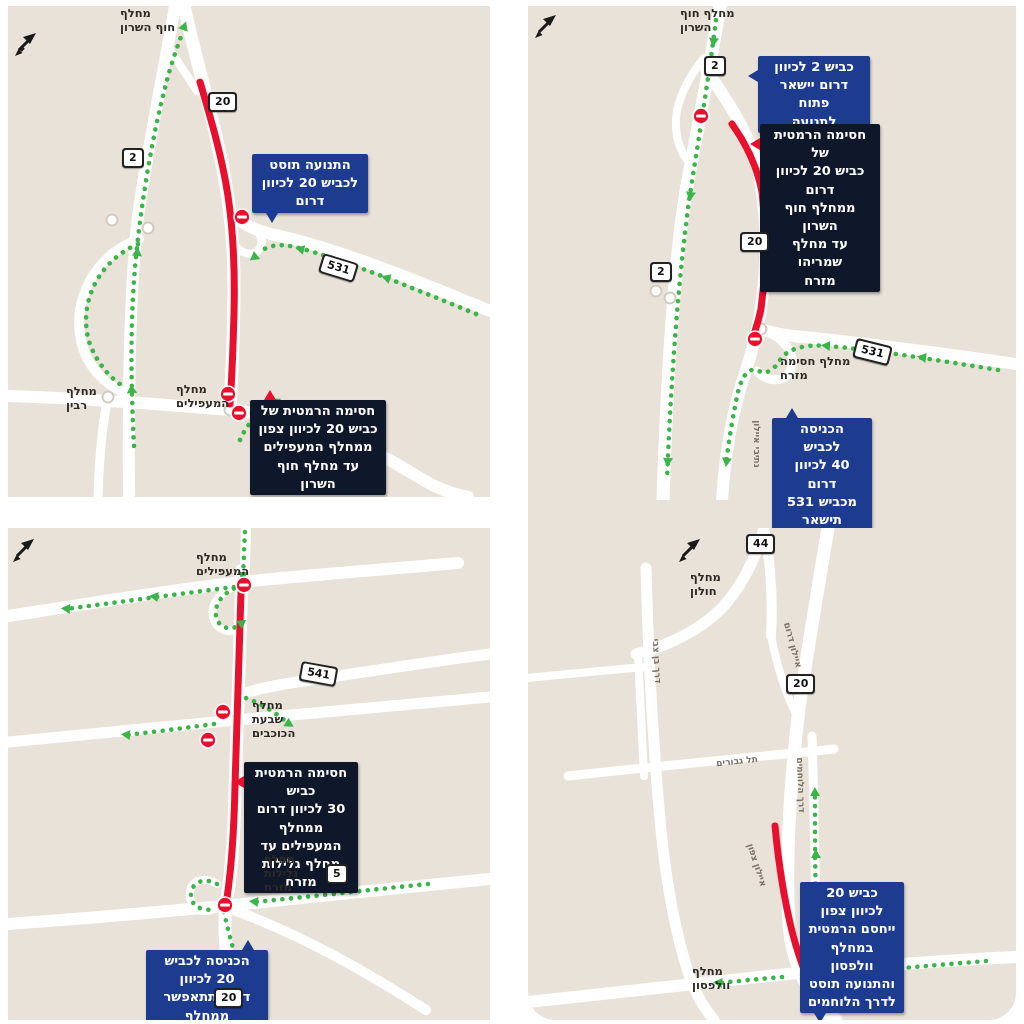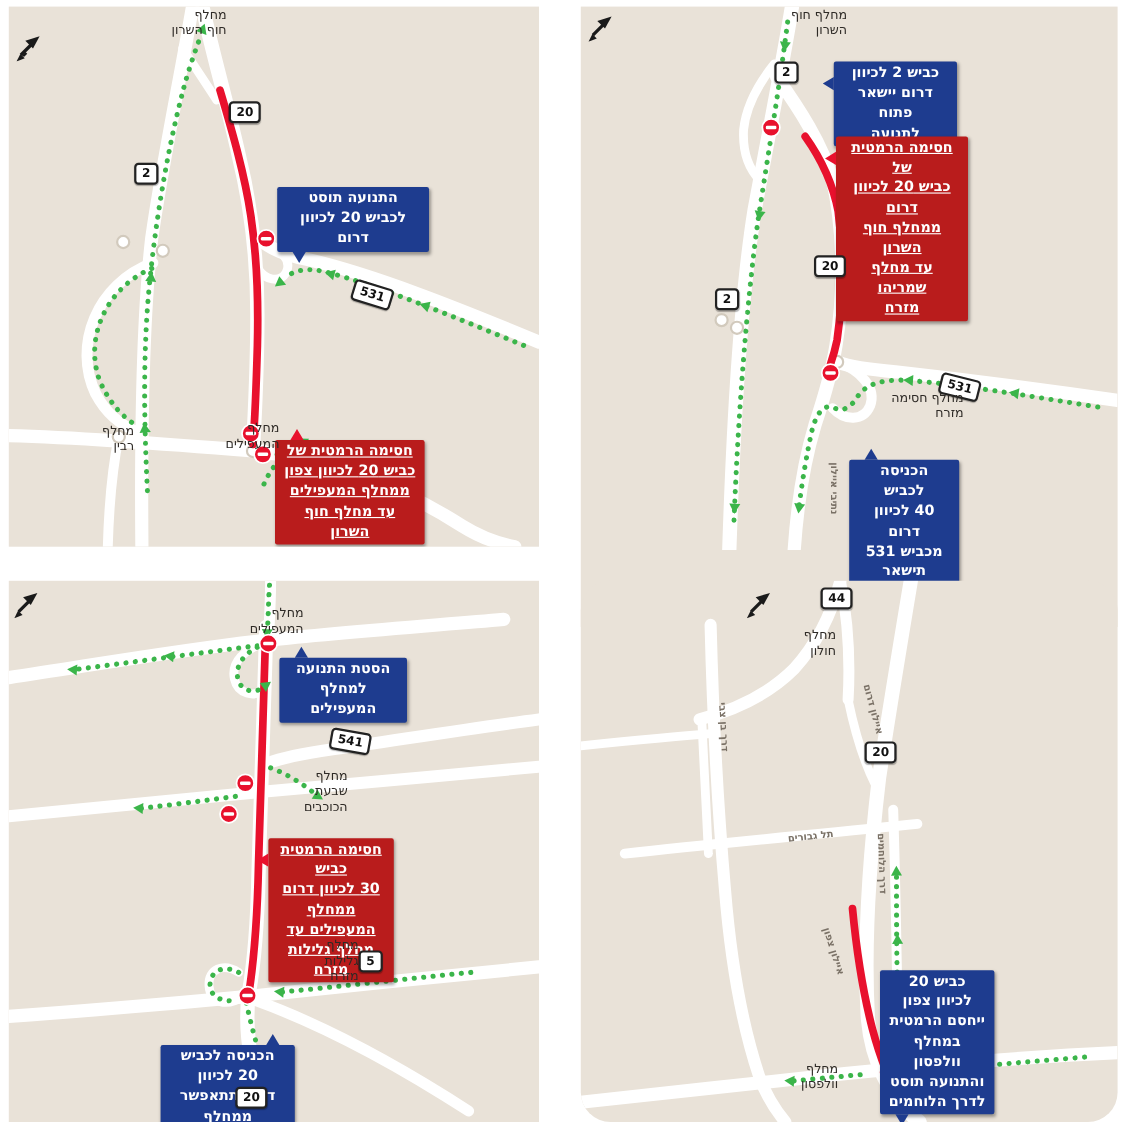--- a/index.html
+++ b/index.html
@@ -4,26 +4,26 @@
 <style>
   * { margin:0; padding:0; box-sizing:border-box; }
   html,body { width:1024px; height:1024px; }
   body { background:#ffffff; font-family:"DejaVu Sans", sans-serif; position:relative; direction:rtl; overflow:hidden; }
   .panel { position:absolute; background:#e9e2d8; overflow:hidden; }
   #panel-tl { left:8px;  top:6px;   width:482px; height:491px; }
   #panel-tr { left:528px; top:6px;  width:488px; height:564px; }
   #panel-bl { left:8px;  top:528px; width:482px; height:492px; }
   #panel-br { left:528px; top:528px; width:488px; height:492px;border-radius:27px; }
   .panel > svg { position:absolute; left:0; top:0; }
-  .map-label { position:absolute; font-size:11.5px; font-weight:400; color:#2e2a26; text-align:right; line-height:1.22; white-space:pre-line; direction:rtl; }
+  .map-label { position:absolute; font-size:11.5px; font-weight:700; color:#2e2a26; text-align:left; line-height:1.22; white-space:pre-line; direction:rtl; }
   .street-label { position:absolute; font-size:9px; font-weight:700; color:#7a7166; white-space:nowrap; direction:rtl; text-align:center; }
   .badge { position:absolute; background:#ffffff; border:2px solid #222222; border-radius:4px; padding:1px 5px; font-size:11px; font-weight:700; color:#111111; line-height:1.25; box-shadow:0 1px 1px rgba(0,0,0,.3); }
   .callout { position:absolute; color:#ffffff; font-weight:700; font-size:13px; line-height:1.4; text-align:center; padding:2px 8px; white-space:pre-line; direction:rtl; box-shadow:1px 2px 3px rgba(0,0,0,.35); border-radius:2px; }
   .callout.blue { background:#1e3c8f; --cc:#1e3c8f; }
-  .callout.red  { background:#b91c1c;text-decoration:underline; --cc:#e8112d; }
+  .callout.red  { background:#0f172a; --cc:#e8112d; }
   .tail-l::after  { content:""; position:absolute; right:100%; top:14px; border-top:6px solid transparent; border-bottom:6px solid transparent; border-right:10px solid var(--cc); }
   .tail-tl::after { content:""; position:absolute; left:14px; bottom:100%; border-left:6px solid transparent; border-right:6px solid transparent; border-bottom:10px solid var(--cc); }
   .tail-tr::after { content:""; position:absolute; right:14px; bottom:100%; border-left:6px solid transparent; border-right:6px solid transparent; border-bottom:10px solid var(--cc); }
   .tail-bl::after { content:""; position:absolute; left:14px; top:100%; border-left:6px solid transparent; border-right:6px solid transparent; border-top:10px solid var(--cc); }
   .compass { position:absolute; width:26px; height:28px; }
 </style>
 </head>
 <body>
 
 <div class="panel" id="panel-tl">
@@ -79,21 +79,21 @@
     <path d="M5 22 L15 12" stroke="#1a1a1a" stroke-width="3" fill="none"></path>
     <polygon points="22,5 9,9 16,16" fill="#1a1a1a"></polygon>
     <path d="M7 23 L10 20" stroke="#1a1a1a" stroke-width="2.2" fill="none"></path>
     <polygon points="1,28 8.5,25 4.5,21" fill="#1a1a1a"></polygon>
   </svg>
   <div class="map-label" style="left:112px;top:0;width:86px">מחלף
 חוף השרון</div>
   <div class="badge" style="left:114px;top:142px">2</div>
   <div class="badge" style="left:200px;top:86px">20</div>
   <div class="badge" style="left:312px;top:252px;transform:rotate(17deg)">531</div>
-  <div class="callout blue tail-bl" style="left:244px;top:164px;width:138px">התנועה תוסט
+  <div class="callout blue tail-bl" style="left:244px;top:148px;width:116px">התנועה תוסט
 לכביש 20 לכיוון דרום</div>
   <div class="callout red tail-tl" style="left:242px;top:394px;width:136px">חסימה הרמטית של
 כביש 20 לכיוון צפון
 ממחלף המעפילים
 עד מחלף חוף השרון</div>
   <div class="map-label" style="left:58px;top:378px;width:56px">מחלף
 רבין</div>
   <div class="map-label" style="left:168px;top:376px;width:78px">מחלף
 המעפילים</div>
 </div>
@@ -217,22 +217,20 @@
       <use href="#ne-bl" transform="translate(217,377)"></use>
     </g>
   </svg>
   <svg class="compass" style="left:4px;top:6px" viewBox="0 0 26 28">
     <path d="M5 22 L15 12" stroke="#1a1a1a" stroke-width="3" fill="none"></path>
     <polygon points="22,5 9,9 16,16" fill="#1a1a1a"></polygon>
     <polygon points="1,28 8.5,25 4.5,21" fill="#1a1a1a"></polygon>
   </svg>
   <div class="map-label" style="left:188px;top:22px;width:80px">מחלף
 המעפילים</div>
-  <div class="callout blue tail-tl" style="left:246px;top:70px;width:116px">הסטת התנועה
-למחלף המעפילים</div>
   <div class="badge" style="left:292px;top:136px;transform:rotate(10deg)">541</div>
   <div class="map-label" style="left:244px;top:170px;width:64px">מחלף
 שבעת
 הכוכבים</div>
   <div class="callout red tail-l" style="left:236px;top:234px;width:114px">חסימה הרמטית כביש
 30 לכיוון דרום
 ממחלף המעפילים עד
 מחלף גלילות מזרח</div>
   <div class="map-label" style="left:256px;top:324px;width:62px">מחלף
 גלילות

